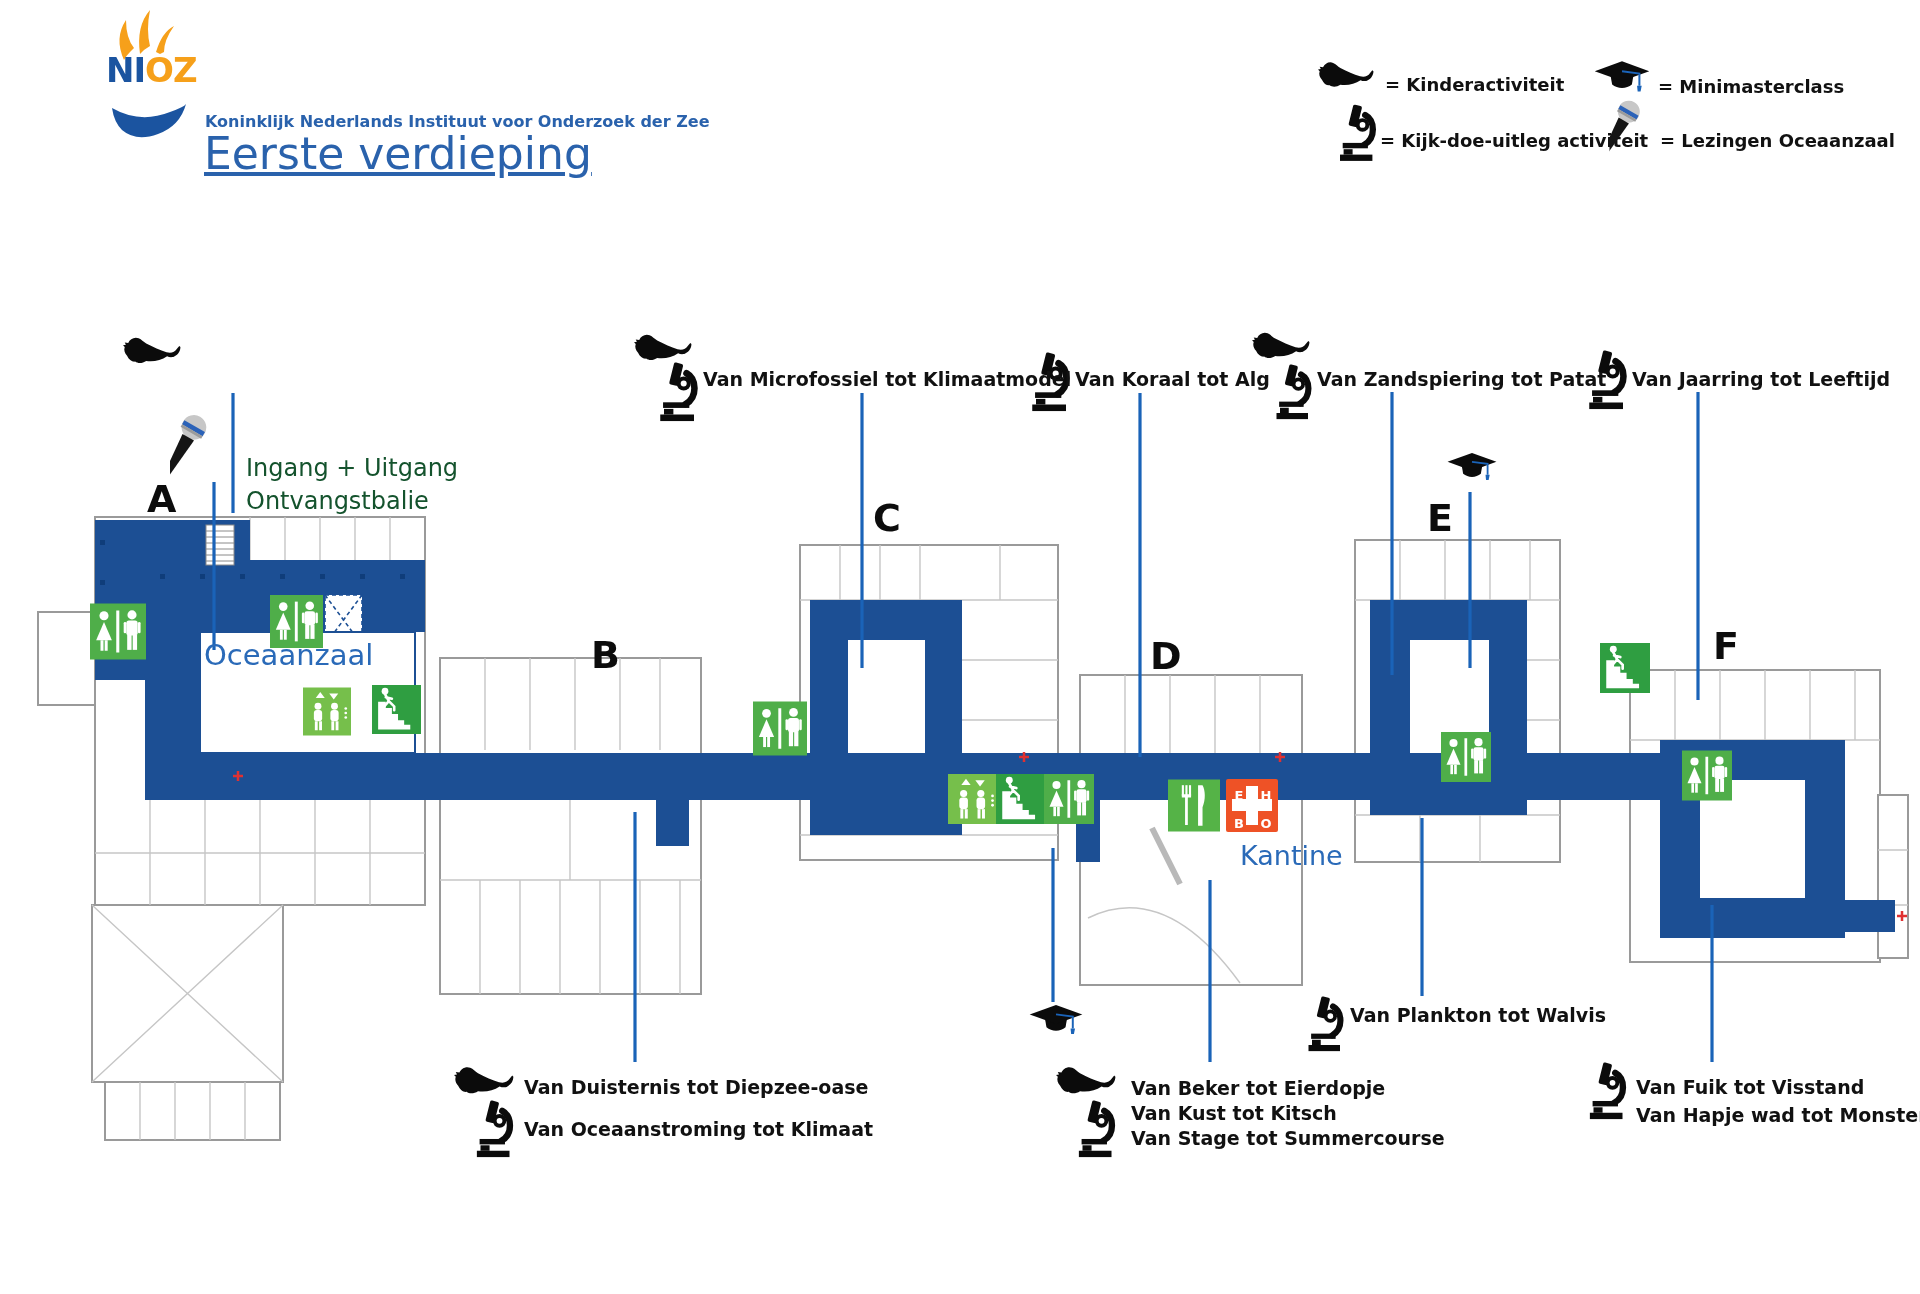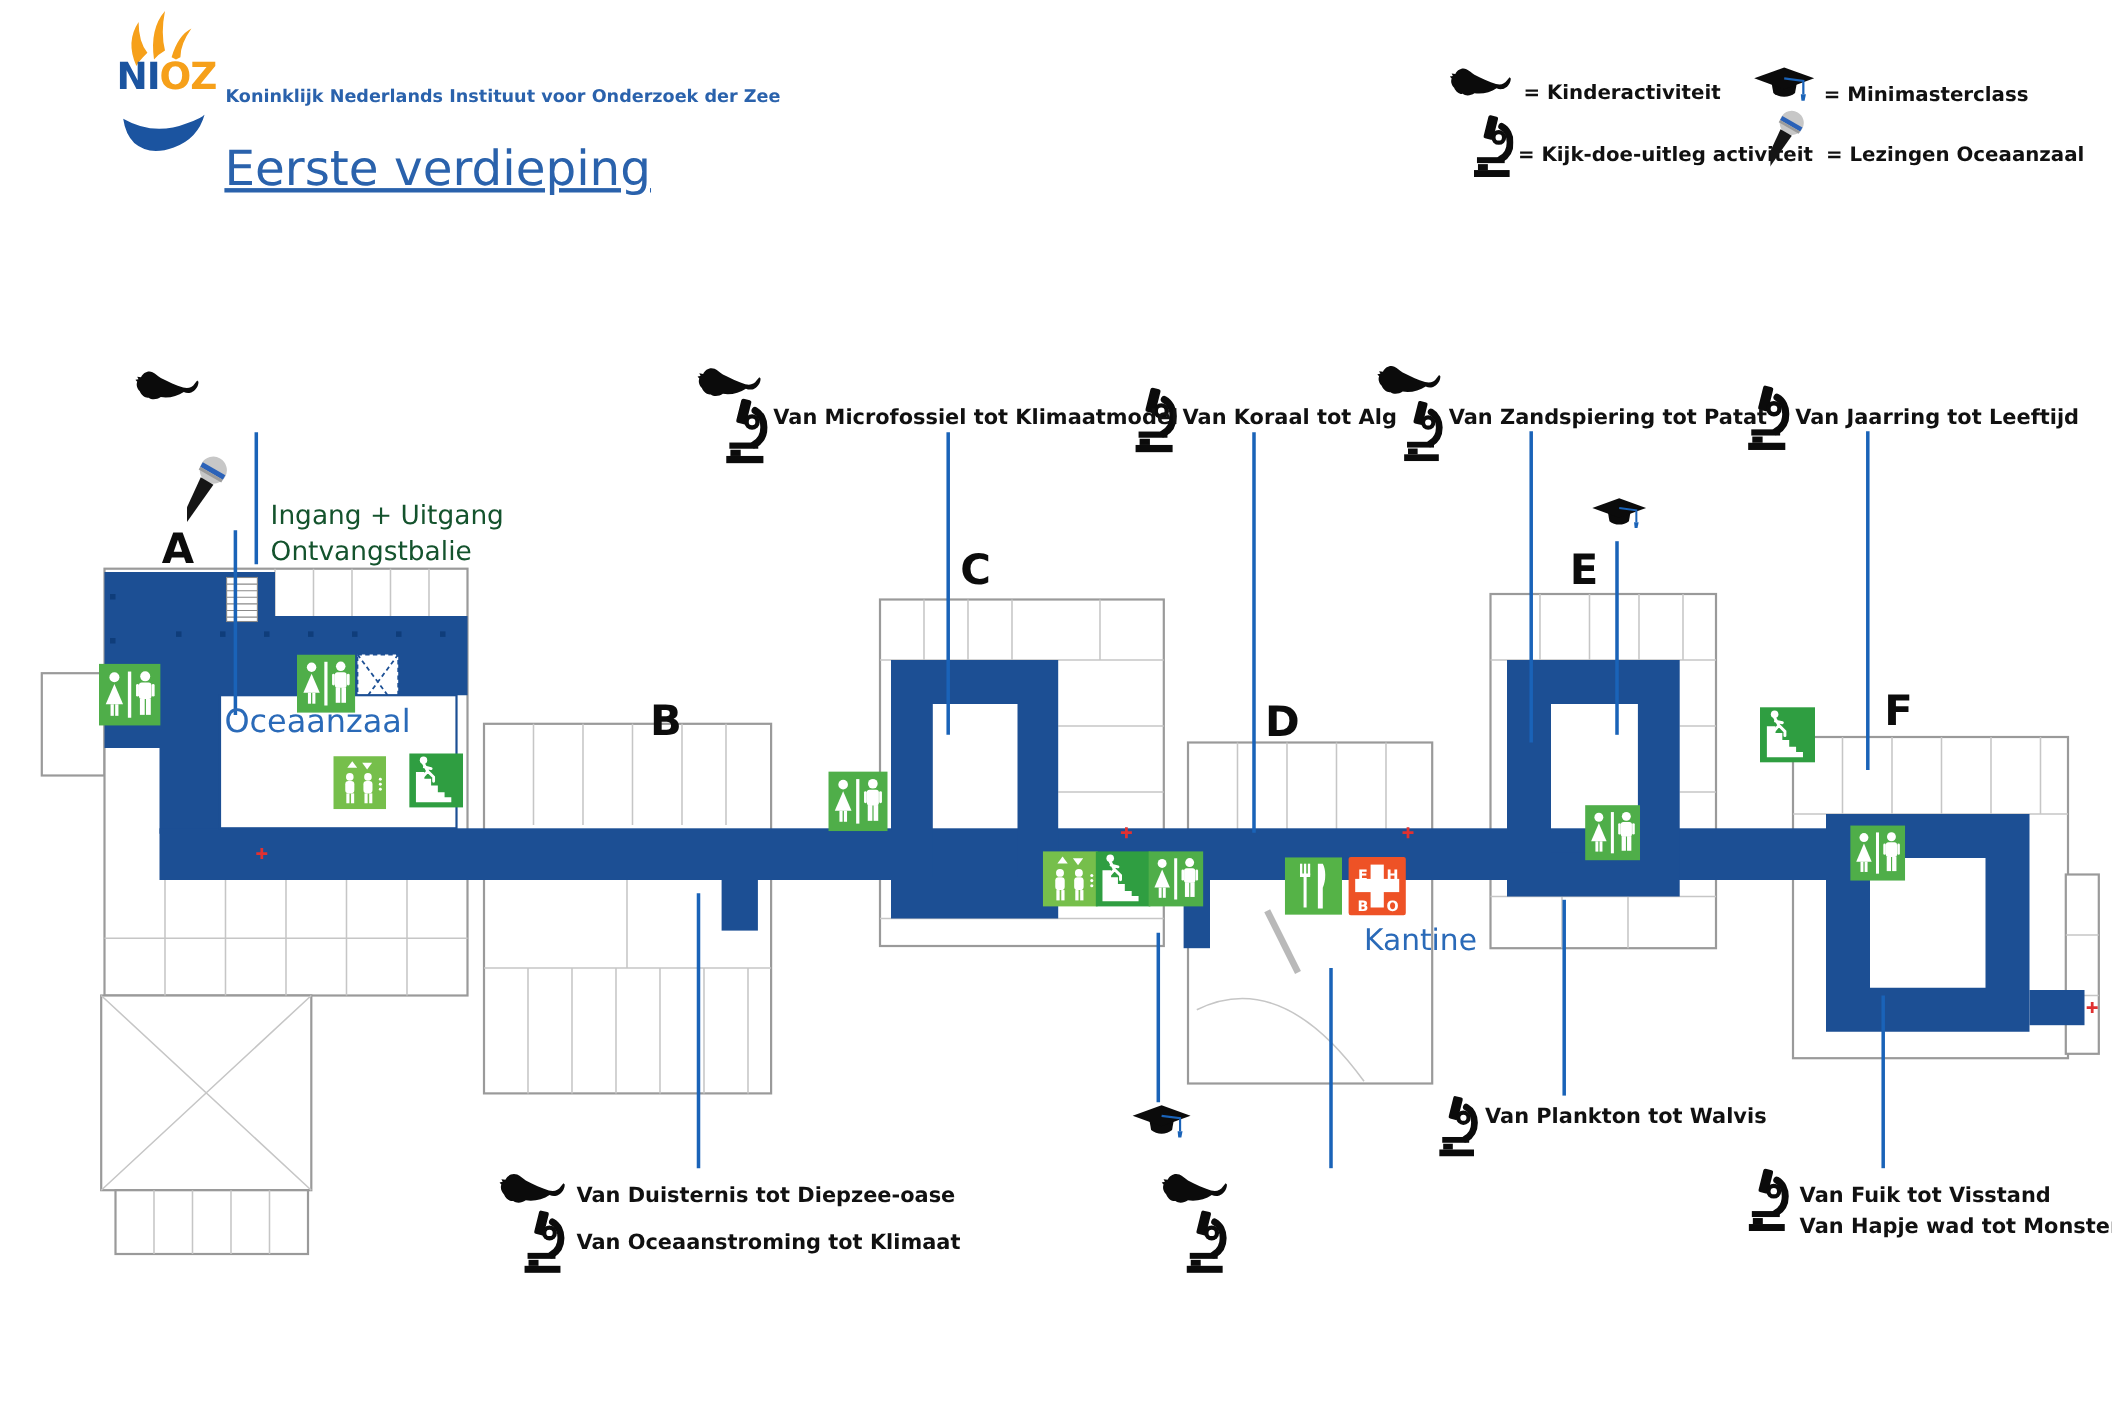--- a/index.html
+++ b/index.html
@@ -7,21 +7,21 @@
          font-family:"DejaVu Sans",sans-serif;}
   .stage svg.plan{position:absolute;left:0;top:0;}
   .t{position:absolute;white-space:nowrap;}
   .blk{font-weight:bold;color:#111;font-size:19px;}
   .sec{font-size:38px;font-weight:800;color:#0c0c0c;letter-spacing:1px;}
   .leg{font-weight:bold;color:#111;font-size:18px;}
   .iconbox{position:absolute;}
   .logo-nioz{font-size:34px;font-weight:800;letter-spacing:-1px;}
   .logo-nioz .ni{color:#1b54a0;}
   .logo-nioz .oz{color:#f6a01a;}
-  .institute{font-size:16px;font-weight:bold;color:#2a62ac;}
+  .institute{font-size:16px;font-weight:bold;color:#2a62ac;margin-top:34px;}
   .floor-title{font-size:44px;color:#2a62ac;text-decoration:underline;}
   .entr{font-size:24px;line-height:33px;color:#14532d;}
   .room-lbl{font-size:29px;color:#2a6ab8;}
 </style>
 </head>
 <body>
 
 <div class="stage">
 
   <svg class="plan" width="1920" height="1294" viewBox="0 0 1920 1294">
@@ -280,17 +280,22 @@
   </div>
   <div class="t room-lbl" style="left:204px;top:638px">Oceaanzaal</div>
   <div class="t room-lbl" style="left:1240px;top:840px;font-size:27px">Kantine</div>
 
   <div class="t blk" style="left:703px;top:368px">Van Microfossiel tot Klimaatmodel</div>
   <div class="t blk" style="left:1075px;top:368px">Van Koraal tot Alg</div>
   <div class="t blk" style="left:1317px;top:368px">Van Zandspiering tot Patat</div>
   <div class="t blk" style="left:1632px;top:368px">Van Jaarring tot Leeftijd</div>
   <div class="t blk" style="left:524px;top:1076px">Van Duisternis tot Diepzee-oase</div>
   <div class="t blk" style="left:524px;top:1118px">Van Oceaanstroming tot Klimaat</div>
+  <div class="t blk" style="left:1131px;top:1076px;line-height:25px">
+    <div>Van Beker tot Eierdopje</div>
+    <div>Van Kust tot Kitsch</div>
+    <div>Van Stage tot Summercourse</div>
+  </div>
   <div class="t blk" style="left:1350px;top:1004px">Van Plankton tot Walvis</div>
   <div class="t blk" style="left:1636px;top:1076px">Van Fuik tot Visstand</div>
   <div class="t blk" style="left:1636px;top:1104px">Van Hapje wad tot Monsterklus</div>
 
 </div>
 
 </body></html>

